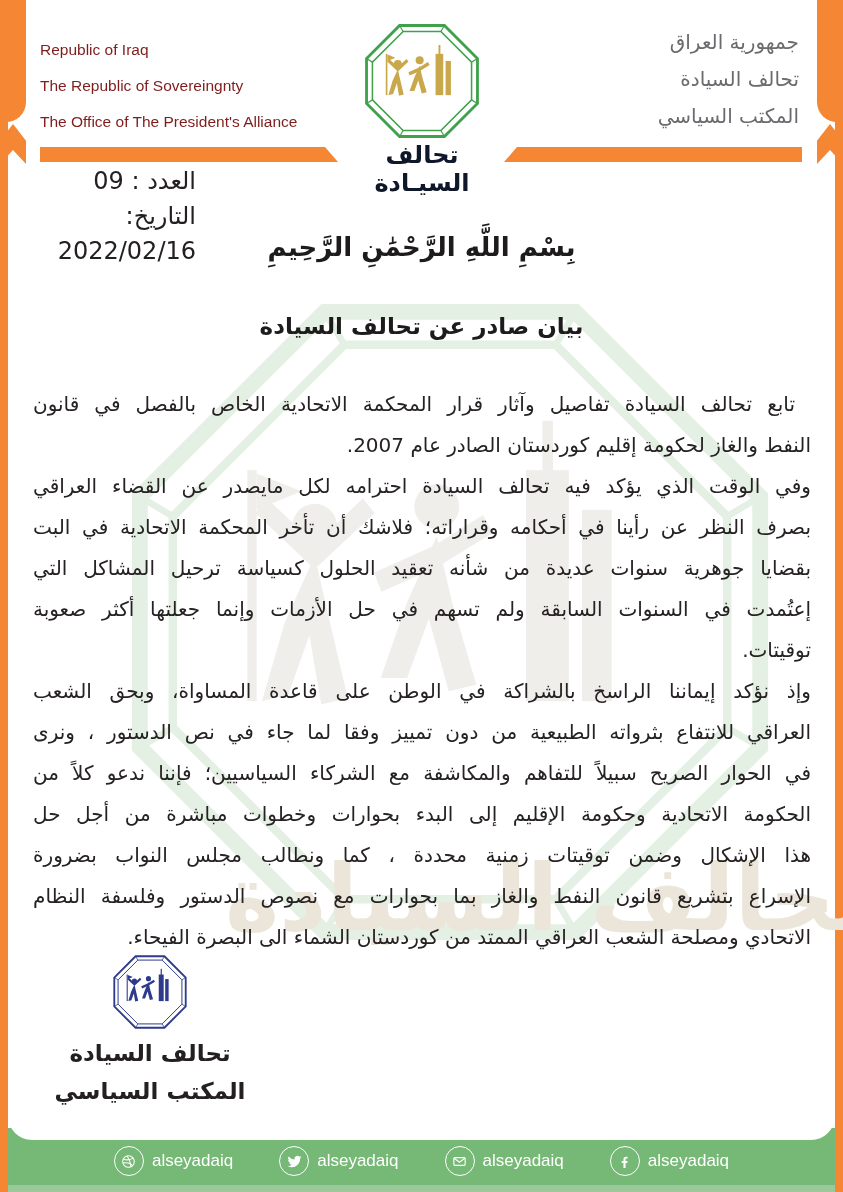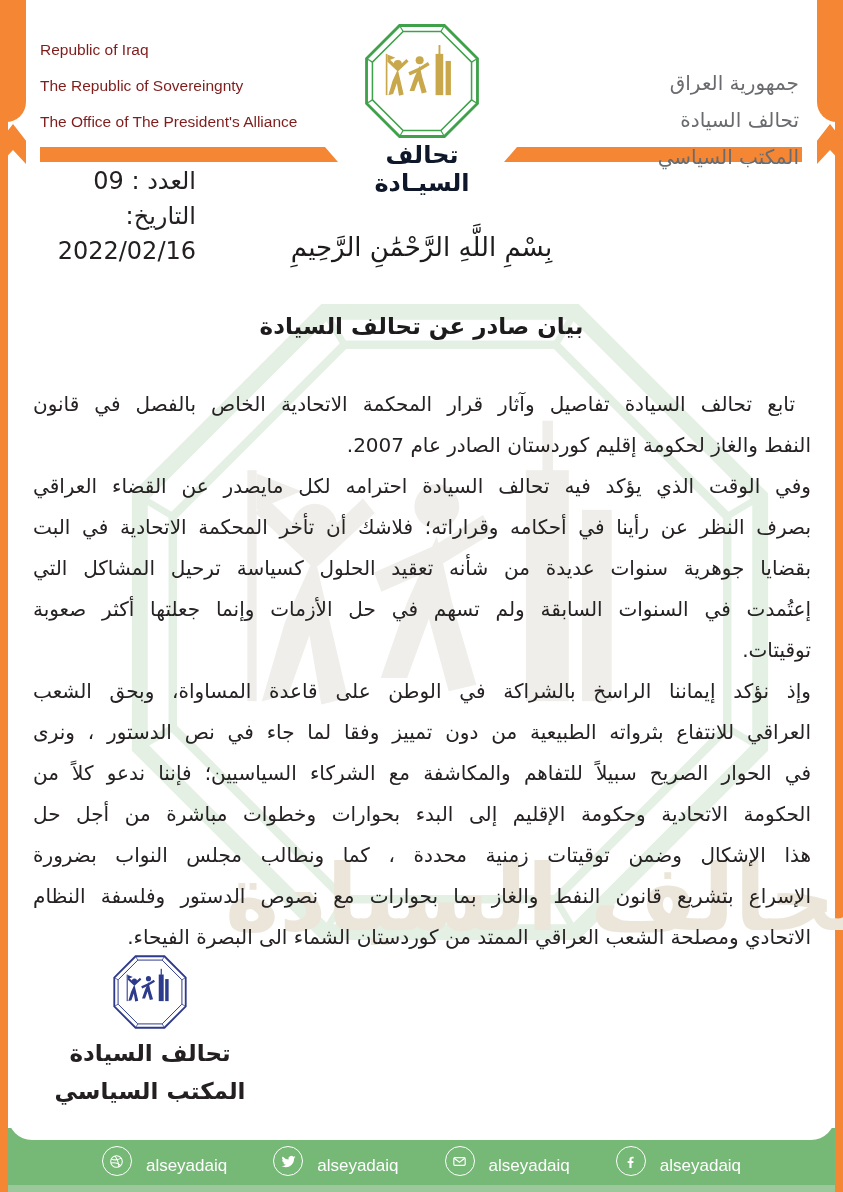--- a/index.html
+++ b/index.html
@@ -18,30 +18,30 @@
   .corner-arrow{position:absolute;top:124px;width:26px;height:40px;background:#F58634;z-index:4;
         clip-path:polygon(50% 0,100% 42%,100% 100%,50% 65%,0 100%,0 42%);}
   .corner-arrow.left{left:0;} .corner-arrow.right{right:0;}
   .hbar{position:absolute;top:147px;height:15px;background:#F58634;z-index:3;}
   .hbar.left{left:40px;width:298px;clip-path:polygon(0 0,calc(100% - 13px) 0,100% 100%,0 100%);}
   .hbar.right{left:504px;width:298px;clip-path:polygon(13px 0,100% 0,100% 100%,0 100%);}
   
   .header-en{position:absolute;left:40px;top:32px;z-index:3;color:#7f1d1d;
         font-family:"Liberation Sans",sans-serif;font-size:15.5px;line-height:36px;}
   .header-ar{position:absolute;right:44px;top:24px;z-index:3;color:#696b6e;direction:rtl;
-        text-align:right;font-size:20px;line-height:37px;margin-top:41px;}
+        text-align:right;font-size:20px;line-height:37px;}
   .logo-main{position:absolute;left:353px;top:22px;width:138px;text-align:center;z-index:3;
         --ring:#3FA24B;--fig:#C9A84C;}
   .logo-main svg{width:118px;height:118px;}
   .logo-caption{margin-top:-3px;font-size:24px;font-weight:bold;color:#0f172a;direction:rtl;}
   
   .meta{position:absolute;left:28px;top:164px;width:168px;z-index:3;direction:rtl;
         text-align:right;font-size:24px;line-height:35px;color:#242021;}
   .bismillah{position:absolute;left:0;right:0;top:232px;z-index:3;text-align:center;
-        font-size:26px;font-weight:normal;color:#1e1b1c;direction:rtl;}
+        font-size:26px;font-weight:bold;color:#1e1b1c;direction:rtl;}
   .doc-title{position:absolute;left:0;right:0;top:313px;z-index:3;text-align:center;
         font-size:23px;font-weight:bold;color:#1e1b1c;direction:rtl;}
   
   .body-text{position:absolute;left:33px;top:384px;width:778px;z-index:3;direction:rtl;
         font-size:20px;color:#262223;}
   .bline{height:41px;line-height:41px;text-align:justify;text-align-last:justify;
         overflow:hidden;white-space:nowrap;}
   .bline.pend{text-align-last:right;}
   .bline.indent{padding-right:16px;}
   
@@ -51,21 +51,21 @@
   .sign-line{font-size:23px;font-weight:bold;color:#242021;line-height:38px;direction:rtl;}
   
   .watermark{position:absolute;left:120px;top:292px;width:660px;height:660px;z-index:2;
         --ring:#E4F0E4;--fig:#EFEEEA;pointer-events:none;}
   .watermark svg{width:660px;height:660px;}
   .watermark-text{position:absolute;left:225px;top:845px;z-index:2;pointer-events:none;
         font-size:92px;font-weight:bold;color:#ECE6DA;direction:rtl;white-space:nowrap;}
   
   .social-row{position:absolute;left:8px;right:8px;top:1138px;height:46px;z-index:3;
         display:flex;align-items:center;justify-content:center;gap:46px;}
-  .social-item{display:flex;align-items:flex-end;gap:14px;cursor:pointer;}
+  .social-item{display:flex;align-items:center;gap:8px;cursor:pointer;}
   .icon-circle{width:30px;height:30px;border:1.7px solid #fff;border-radius:50%;
         display:flex;align-items:center;justify-content:center;box-sizing:border-box;}
   .icon-circle svg{width:17px;height:17px;}
   .handle{color:#fff;font-family:"Liberation Sans",sans-serif;font-size:17px;}
   .defs-hidden{position:absolute;width:0;height:0;overflow:hidden;}
 </style>
 </head>
 <body>
 
 <svg class="defs-hidden" aria-hidden="true">

